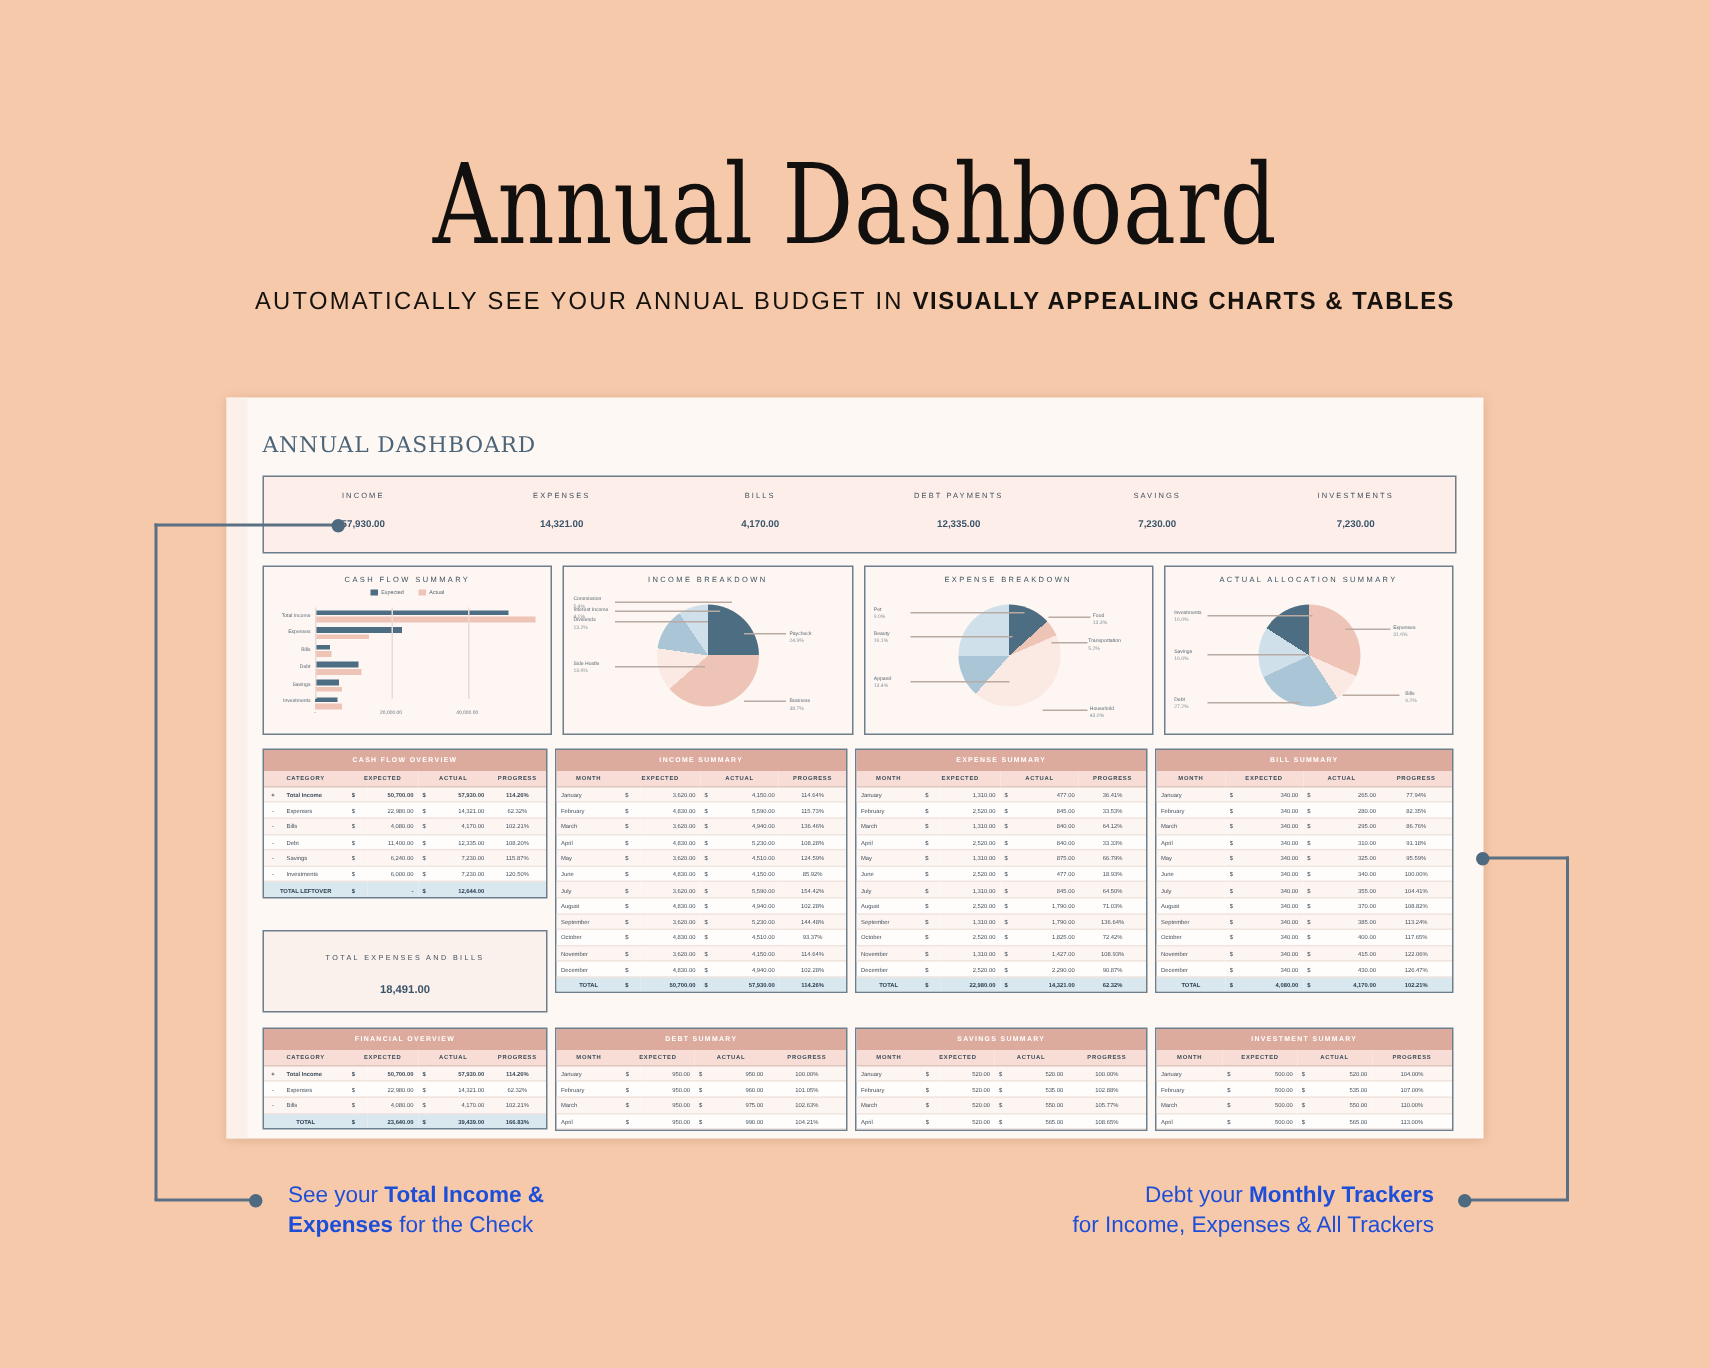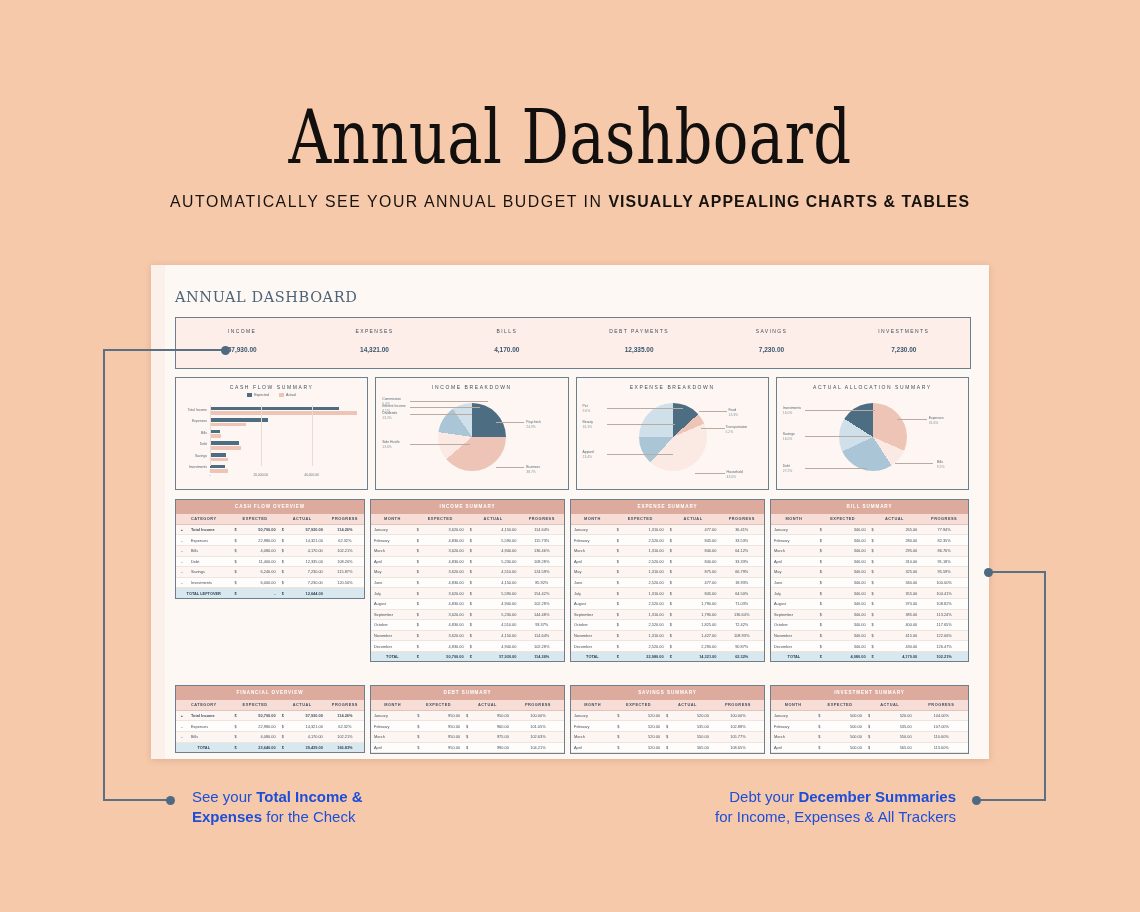--- a/index.html
+++ b/index.html
@@ -406,20 +406,24 @@
               <td colspan="2" style="text-align:center">TOTAL LEFTOVER</td>
               <td class="c-cur">$</td>
               <td class="c-num">-</td>
               <td class="c-cur">$</td>
               <td class="c-num">12,644.00</td>
               <td class="c-pct"></td>
             </tr>
           </tbody>
         </table>
       </div>
+    <div class="boxcard" id="box-teb" style="left:10px;top:355px;width:190px;height:55px;">
+        <div class="t">TOTAL EXPENSES AND BILLS</div>
+        <div class="v">18,491.00</div>
+      </div>
     <div class="tbl" id="t-finov" style="left:10px;top:420px;width:190px;">
         <div class="hdr">FINANCIAL OVERVIEW</div>
         <table>
           <tbody>
             <tr>
               <th colspan="2">CATEGORY</th>
               <th colspan="2">EXPECTED</th>
               <th colspan="2">ACTUAL</th>
               <th>PROGRESS</th>
             </tr>
@@ -964,15 +968,15 @@
 <div class="cl-dot" style="left:984px;top:568px;"></div>
 <div class="cl-line" style="left:976px;top:799px;width:70px;height:2px;"></div>
 <div class="cl-dot" style="left:972px;top:796px;"></div>
 
 <div class="callout-txt" style="left:192px;top:787px;width:330px;text-align:left;">
   <span>See your </span><b>Total Income &amp;</b><br>
   <b>Expenses</b><span> for the Check</span>
 </div>
 
 <div class="callout-txt" style="left:620px;top:787px;width:336px;text-align:right;">
-  <span>Debt your </span><b>December Summaries</b><br>
+  <span>Debt your </span><b>Monthly Trackers</b><br>
   <span>for Income, Expenses &amp; All Trackers</span>
 </div>
 
 </body></html>

